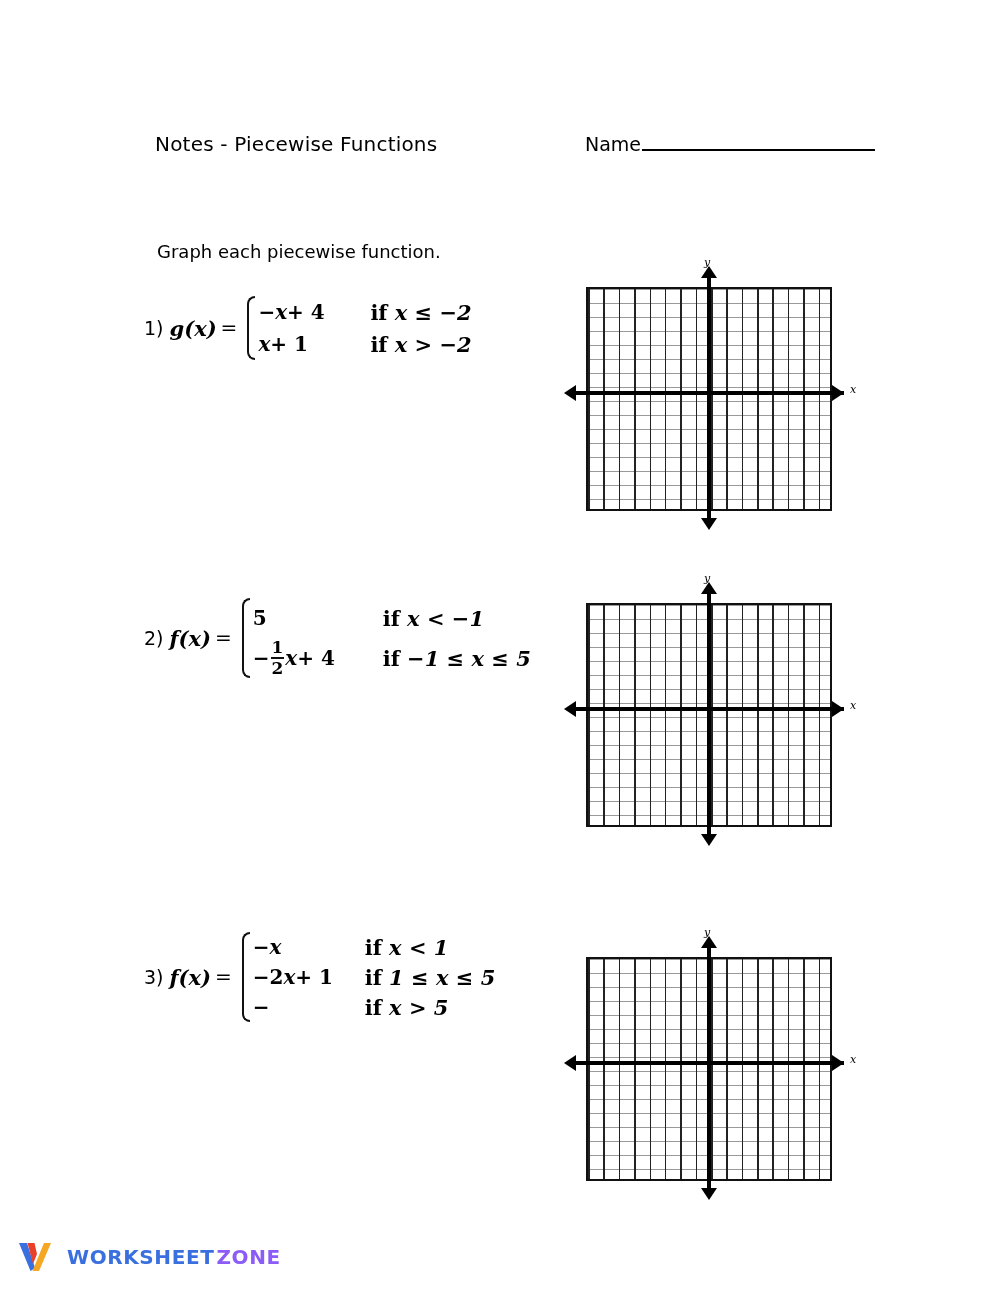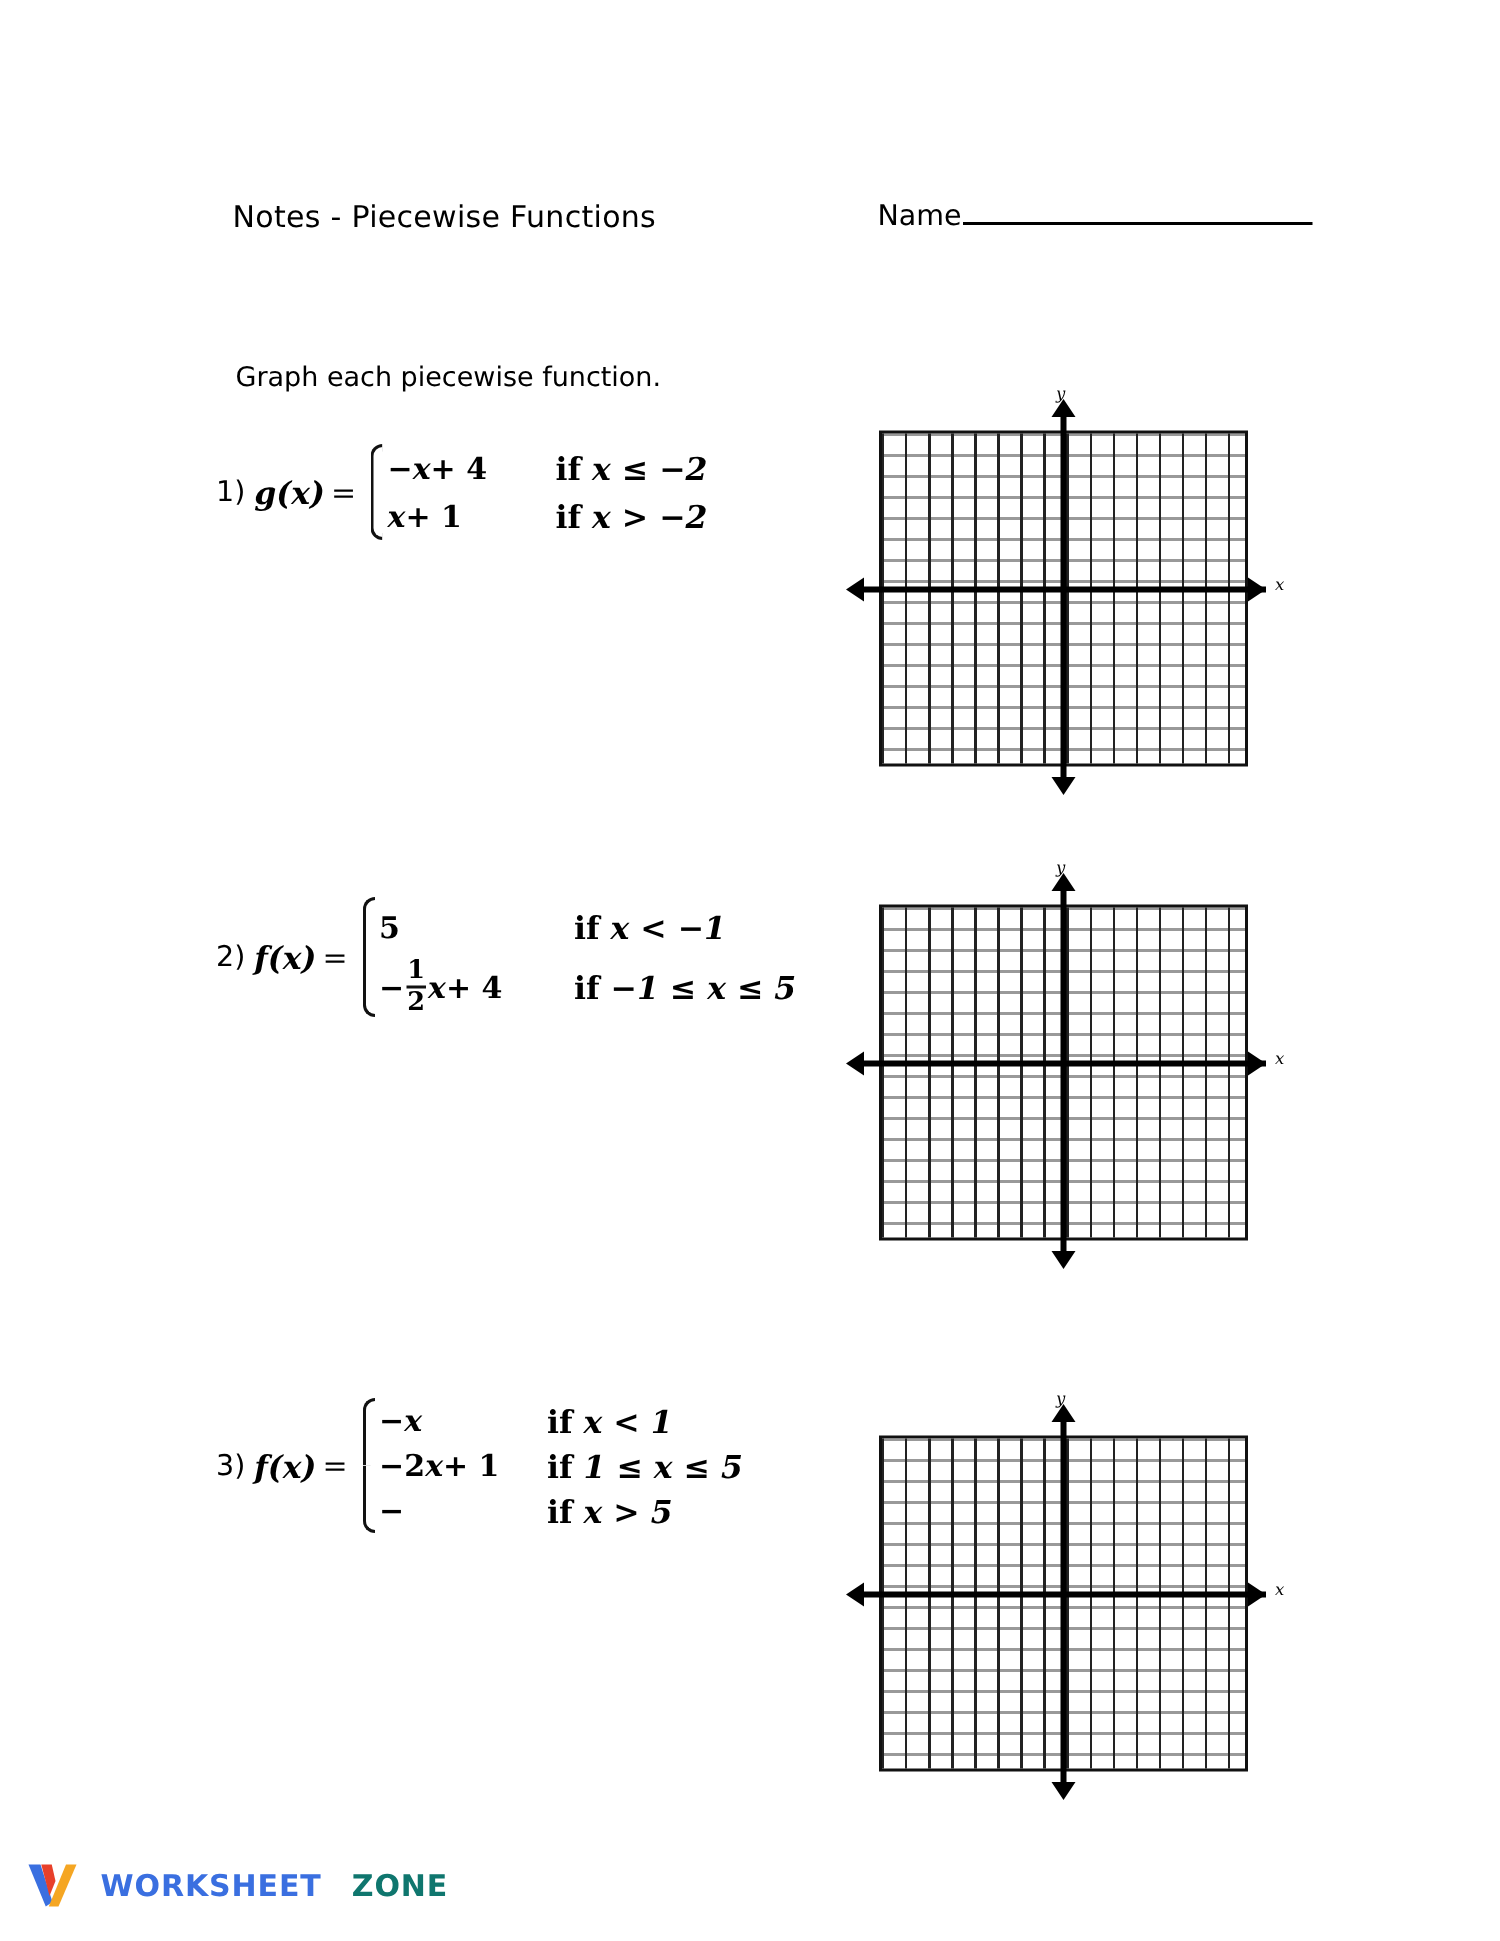--- a/index.html
+++ b/index.html
@@ -313,21 +313,21 @@
     flex: none;
   }
   #logo-text {
     font-family: "DejaVu Sans", sans-serif;
     font-size: 20px;
     font-weight: bold;
     letter-spacing: 0.6px;
     white-space: nowrap;
   }
   .logo-word-1 { color: #3a6fe0; }
-  .logo-word-2 { color: #0f766e; margin-left: 20px; }
+  .logo-word-2 { color: #8b5cf6; margin-left: 2px; }
 </style>
 </head>
 <body>
 
 <div id="header-block">
   <div id="worksheet-title">Notes - Piecewise Functions</div>
 </div>
 
 <div id="student-fields">
   <div class="student-row">

